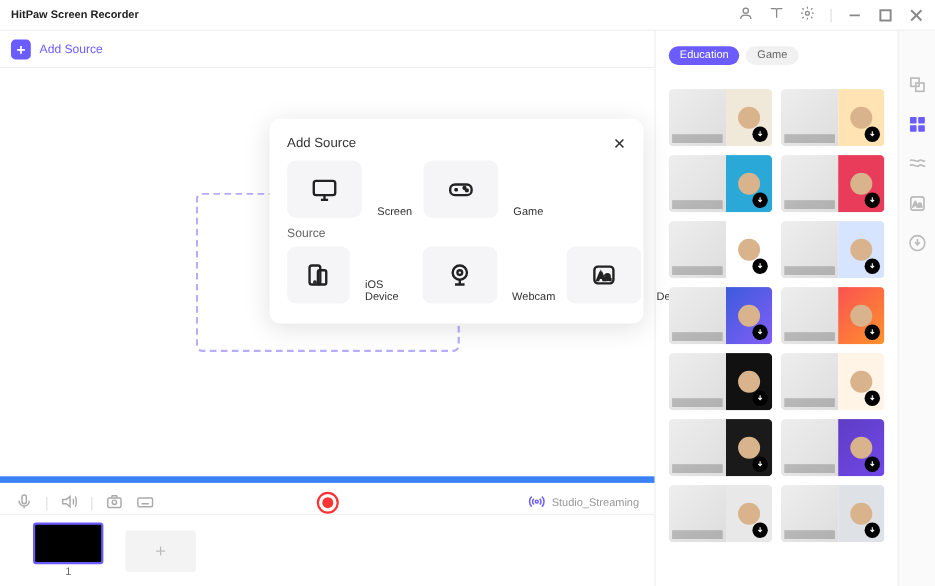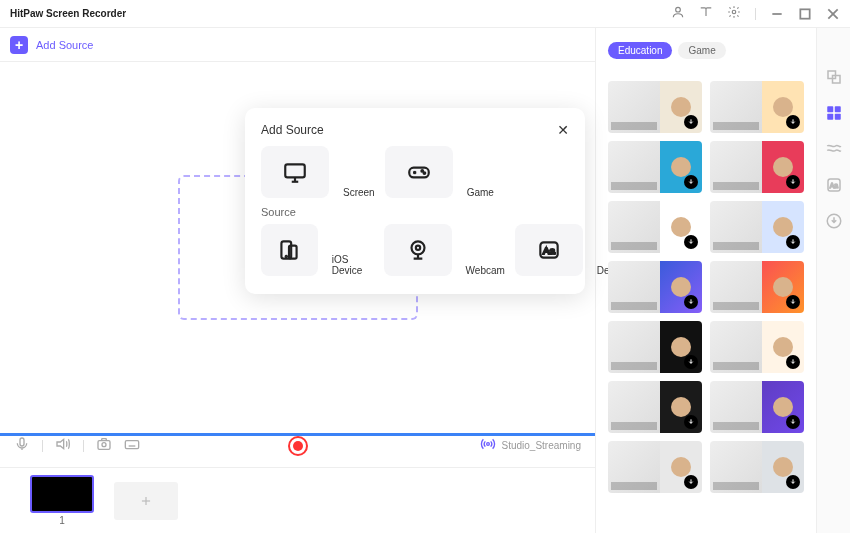--- a/index.html
+++ b/index.html
@@ -13,21 +13,21 @@
 
 .main { display:flex; height:calc(100% - 28px); position:relative; }
 .editor { flex:1; display:flex; flex-direction:column; border-right:1px solid #eee; position:relative; }
 .toolbar-top { height:34px; display:flex; align-items:center; padding:0 10px; gap:8px; border-bottom:1px solid #eee; }
 .add-btn { width:18px; height:18px; border-radius:4px; background:#6b5cff; color:#fff; display:flex; align-items:center; justify-content:center; font-size:14px; font-weight:700; cursor:pointer; }
 .add-label { color:#6b5cff; font-size:11px; cursor:pointer; }
 
 .canvas { flex:1; position:relative; display:flex; align-items:center; justify-content:center; }
 .placeholder { width:240px; height:145px; border:2px dashed #b7adff; border-radius:6px; display:flex; align-items:center; justify-content:center; color:#b7adff; font-size:11px; }
 
-.toolbar-bottom { height:34px; display:flex; align-items:flex-start; padding:0 14px; border-top:3px solid #3b82f6; position:relative; }
+.toolbar-bottom { height:34px; display:flex; align-items:flex-end; padding:0 14px; border-top:6px solid #3b82f6; position:relative; }
 .tb-left { display:flex; align-items:center; gap:12px; color:#aaa; }
 .tb-left svg { width:16px; height:16px; }
 .tb-center { position:absolute; left:50%; transform:translateX(-50%); }
 .rec-btn { width:20px; height:20px; border:2px solid #f33; border-radius:50%; display:flex; align-items:center; justify-content:center; cursor:pointer; }
 .rec-btn .dot { width:10px; height:10px; background:#f33; border-radius:50%; }
 .tb-right { margin-left:auto; display:flex; align-items:center; gap:6px; color:#999; font-size:10px; }
 .tb-right svg { width:16px; height:16px; color:#6b5cff; }
 .divider-v { width:1px; height:12px; background:#ddd; }
 
 .scenes { height:66px; display:flex; align-items:center; gap:20px; padding:0 30px; border-top:1px solid #eee; }

